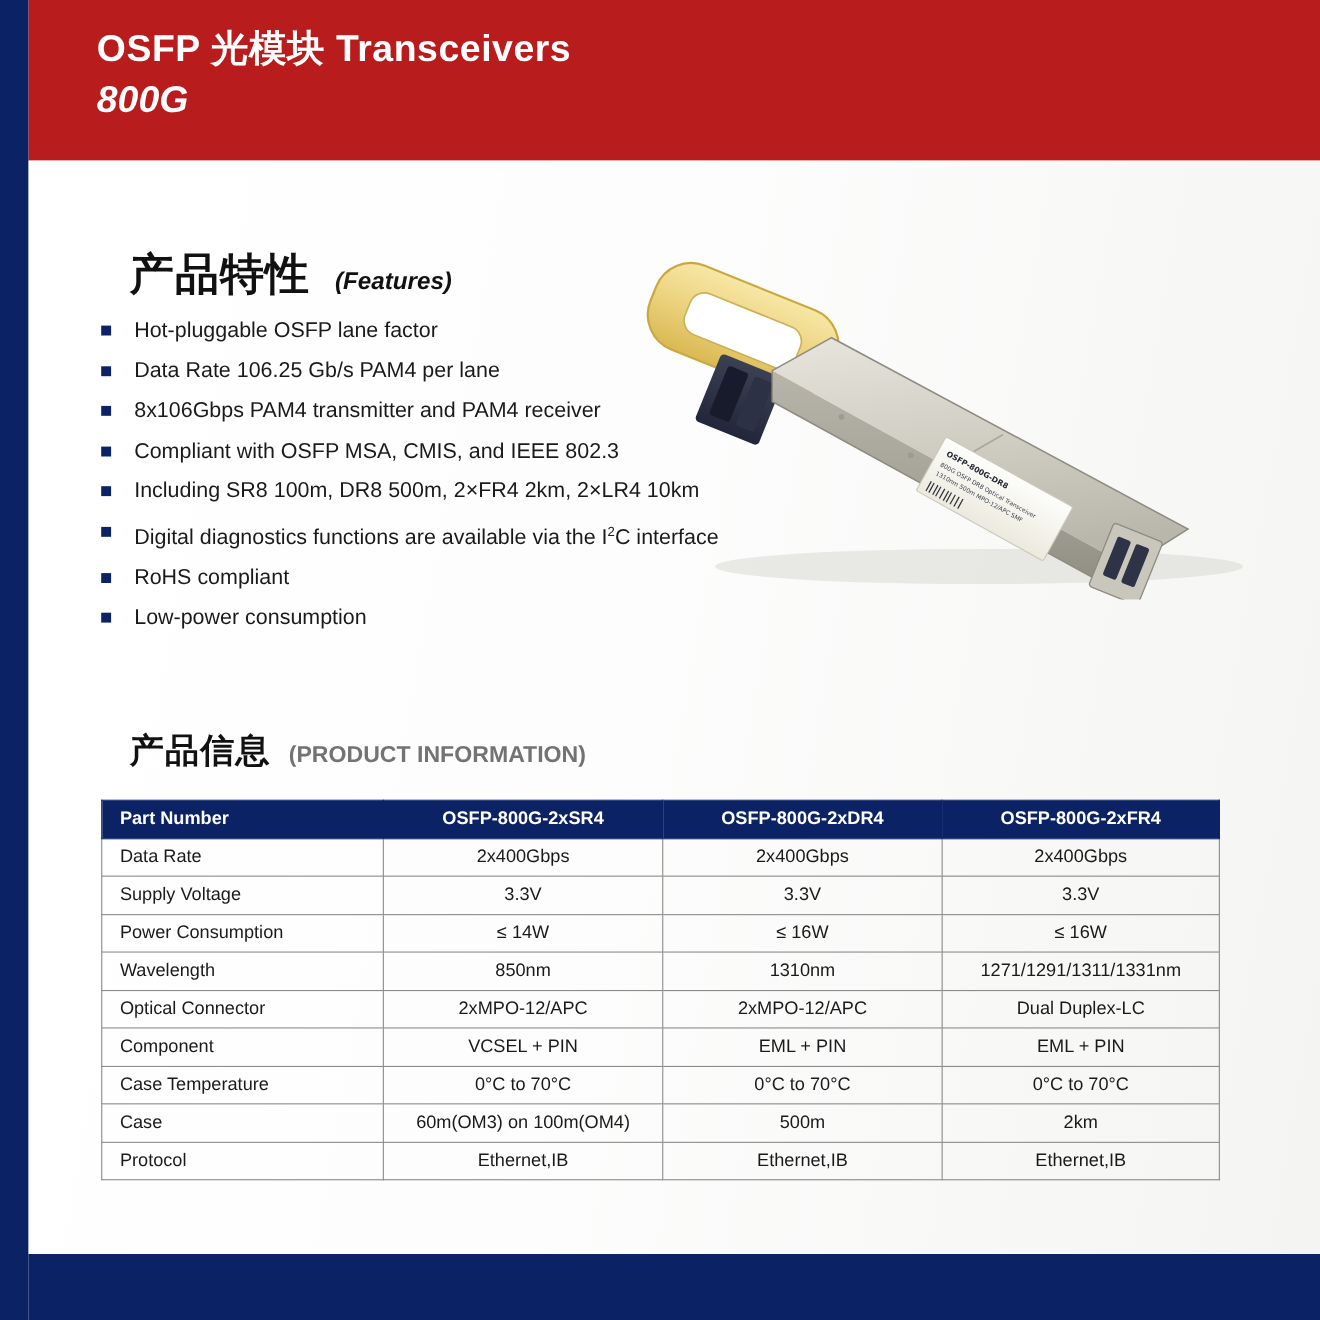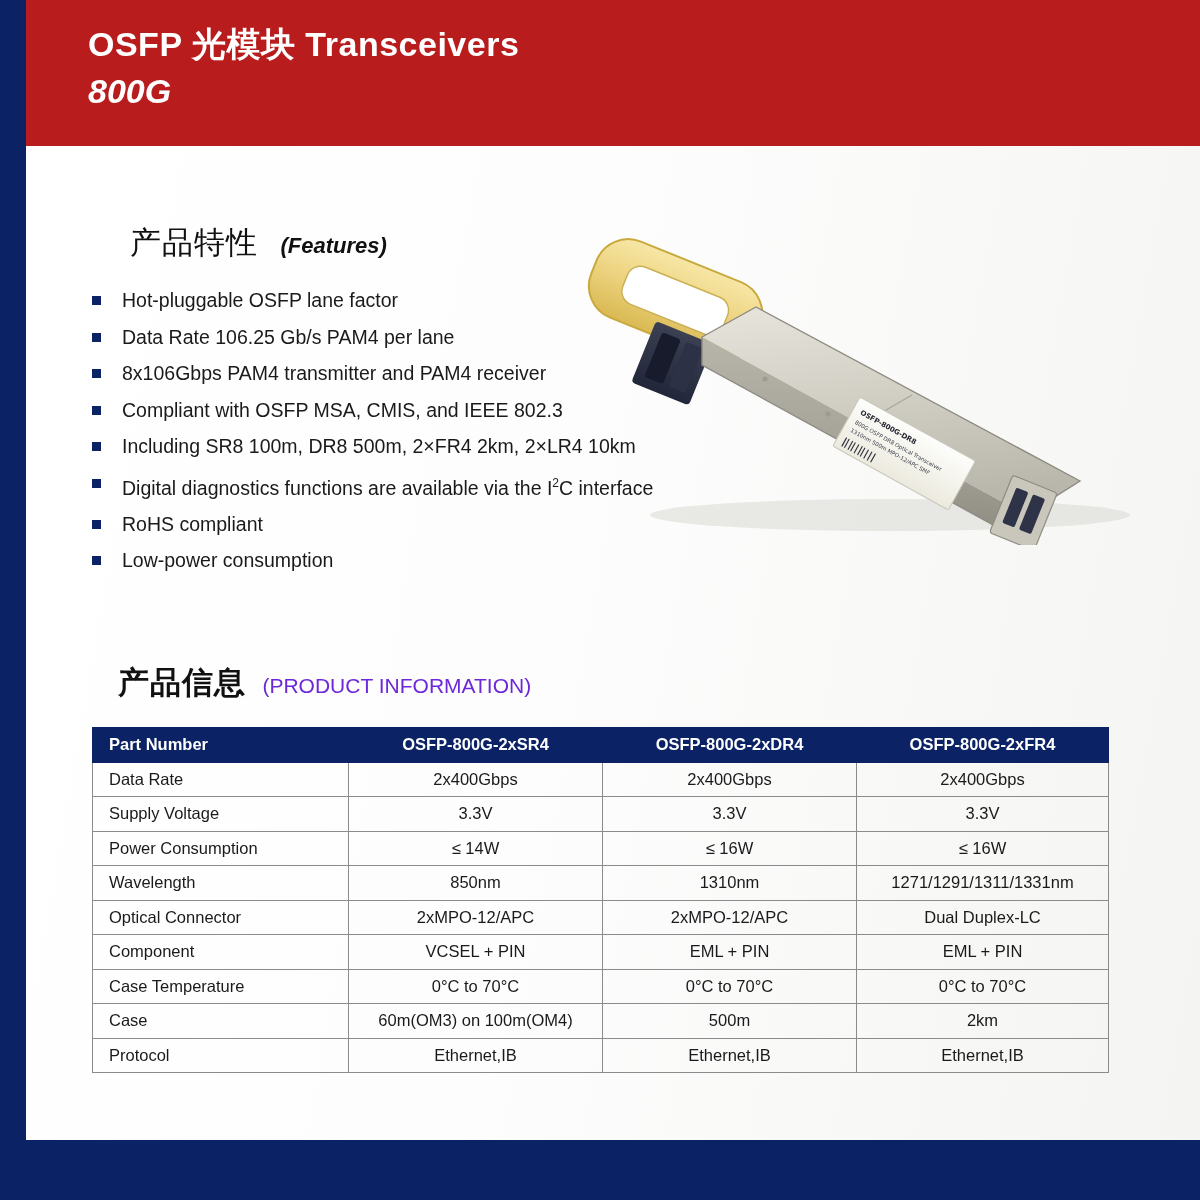--- a/index.html
+++ b/index.html
@@ -77,25 +77,24 @@
   }
 
   
   .features-heading {
     position: absolute;
     left: 118px;
     top: 222px;
     white-space: nowrap;
   }
   .features-heading .cn {
-    font-size: 31px;
-    font-weight: normal;
+    font-size: 40px;
+    font-weight: bold;
     color: #111111;
     letter-spacing: 1px;
-    margin-left: 12px;
   }
   .features-heading .en {
     font-size: 22px;
     font-weight: bold;
     color: #111111;
     margin-left: 18px;
     font-style: italic;
   }
 
   .feature-list {
@@ -146,22 +145,22 @@
     white-space: nowrap;
   }
   .pi-heading .cn {
     font-size: 31px;
     font-weight: bold;
     color: #111111;
     letter-spacing: 1px;
   }
   .pi-heading .en {
     font-size: 21px;
-    font-weight: normal;
-    color: #6d28d9;
+    font-weight: bold;
+    color: #737373;
     margin-left: 12px;
   }
 
   table.spec {
     position: absolute;
     left: 92px;
     top: 727px;
     width: 1016px;
     border-collapse: collapse;
     table-layout: fixed;

